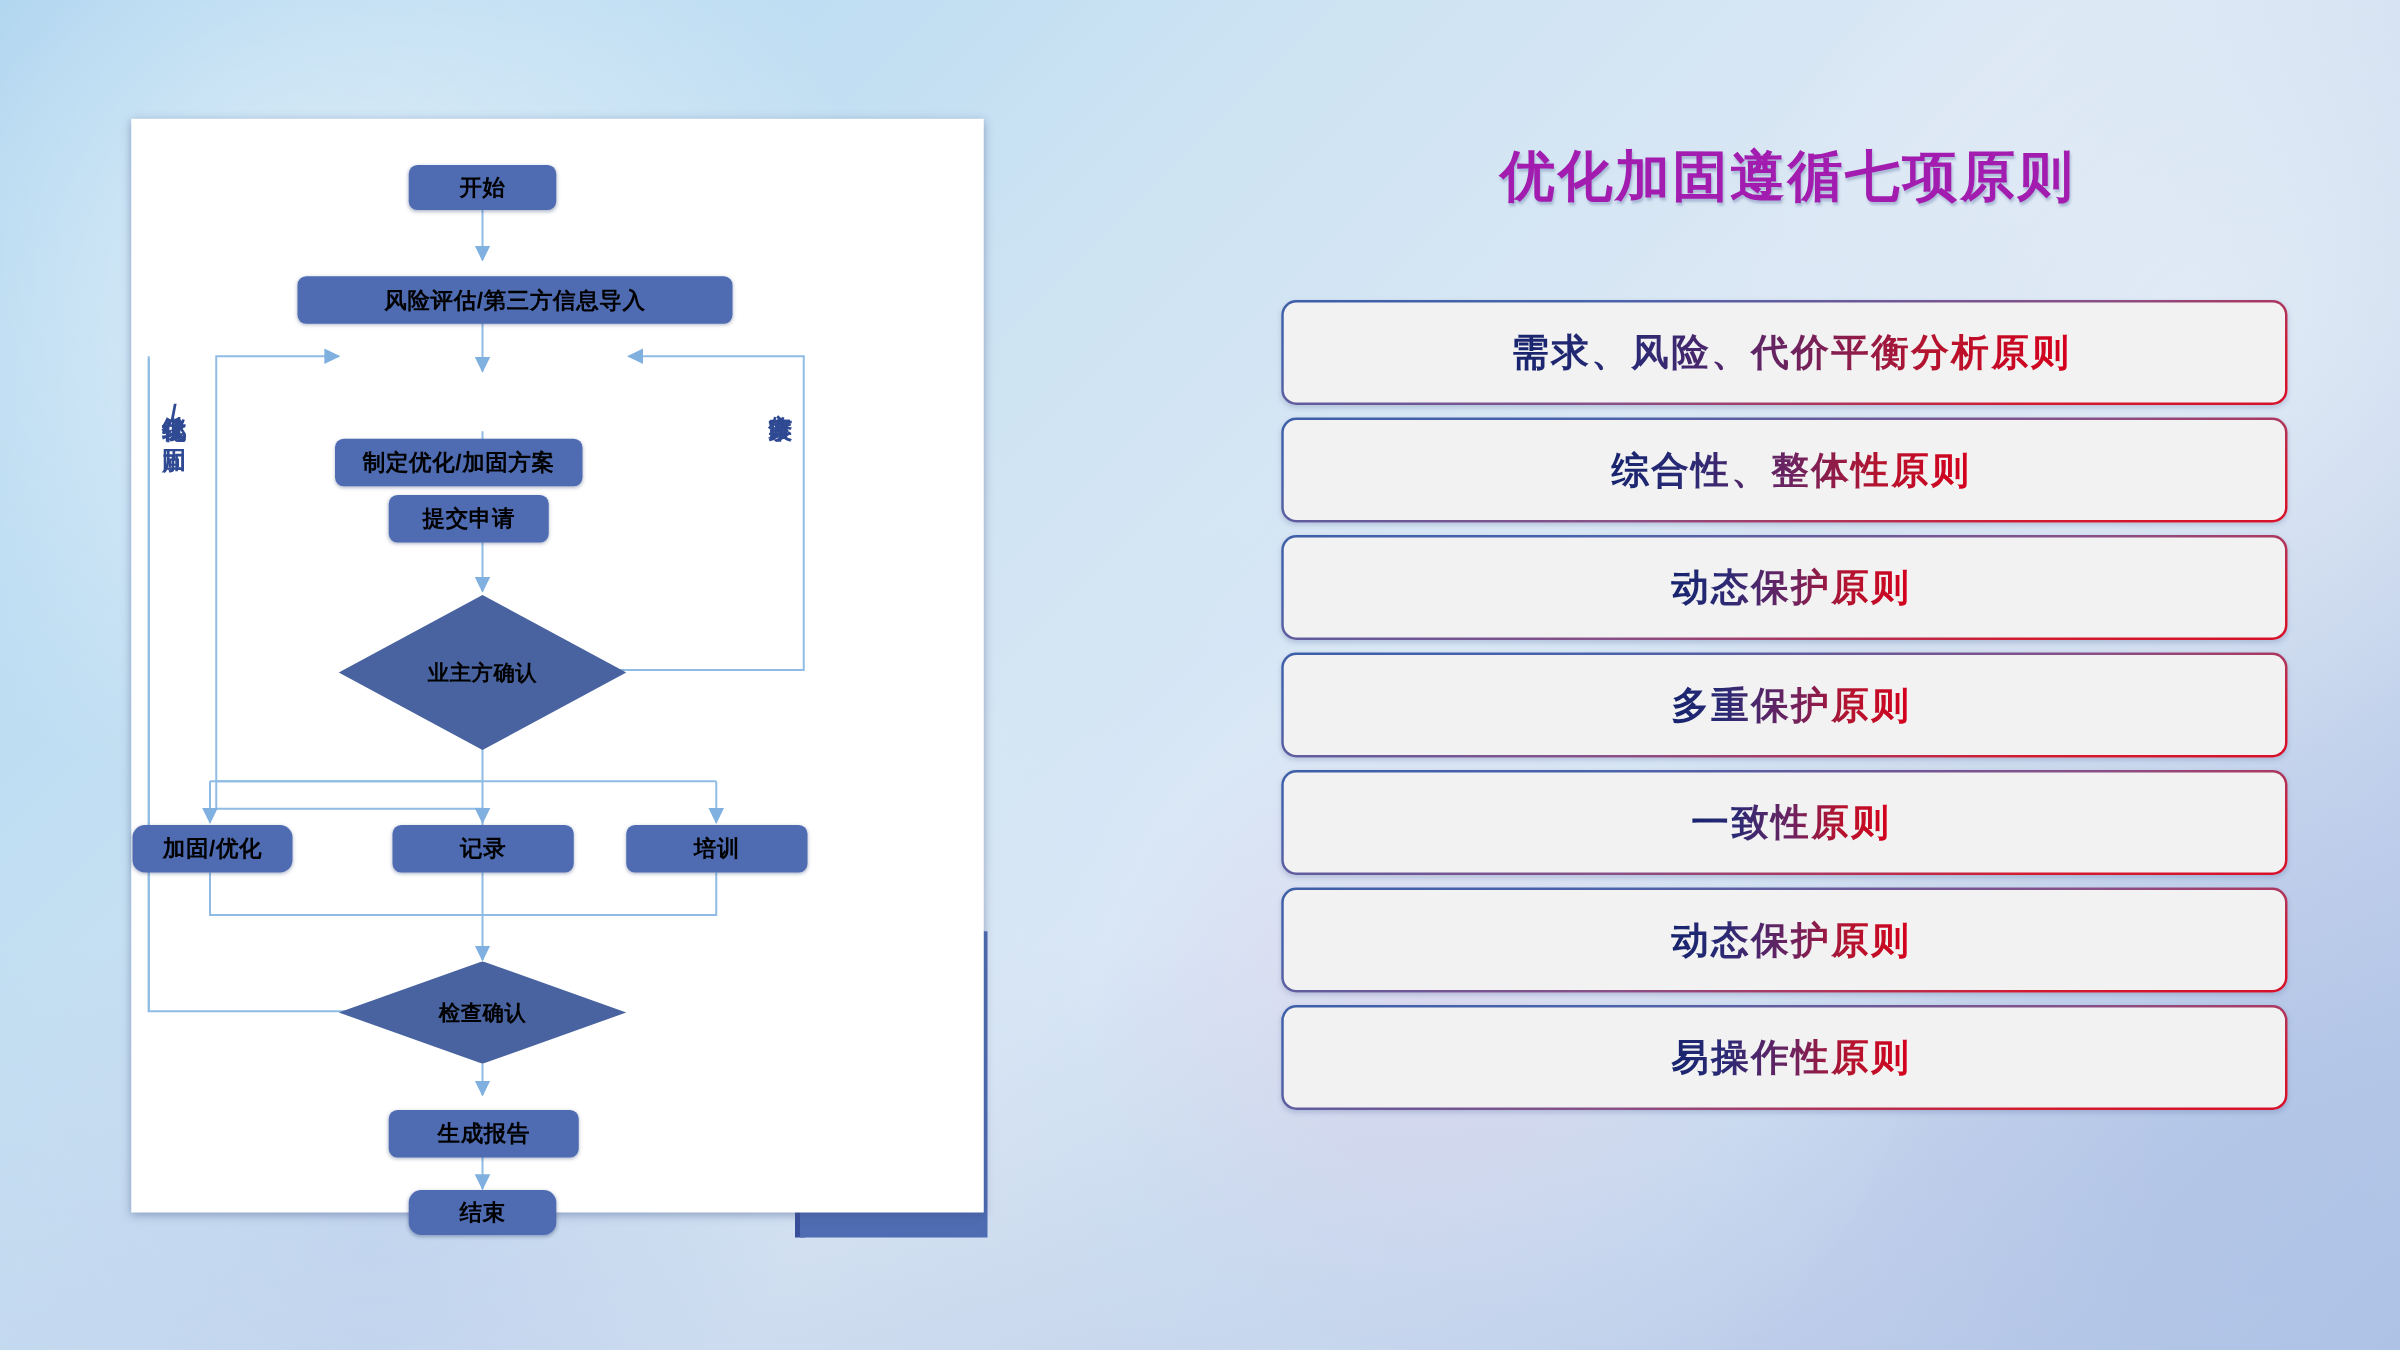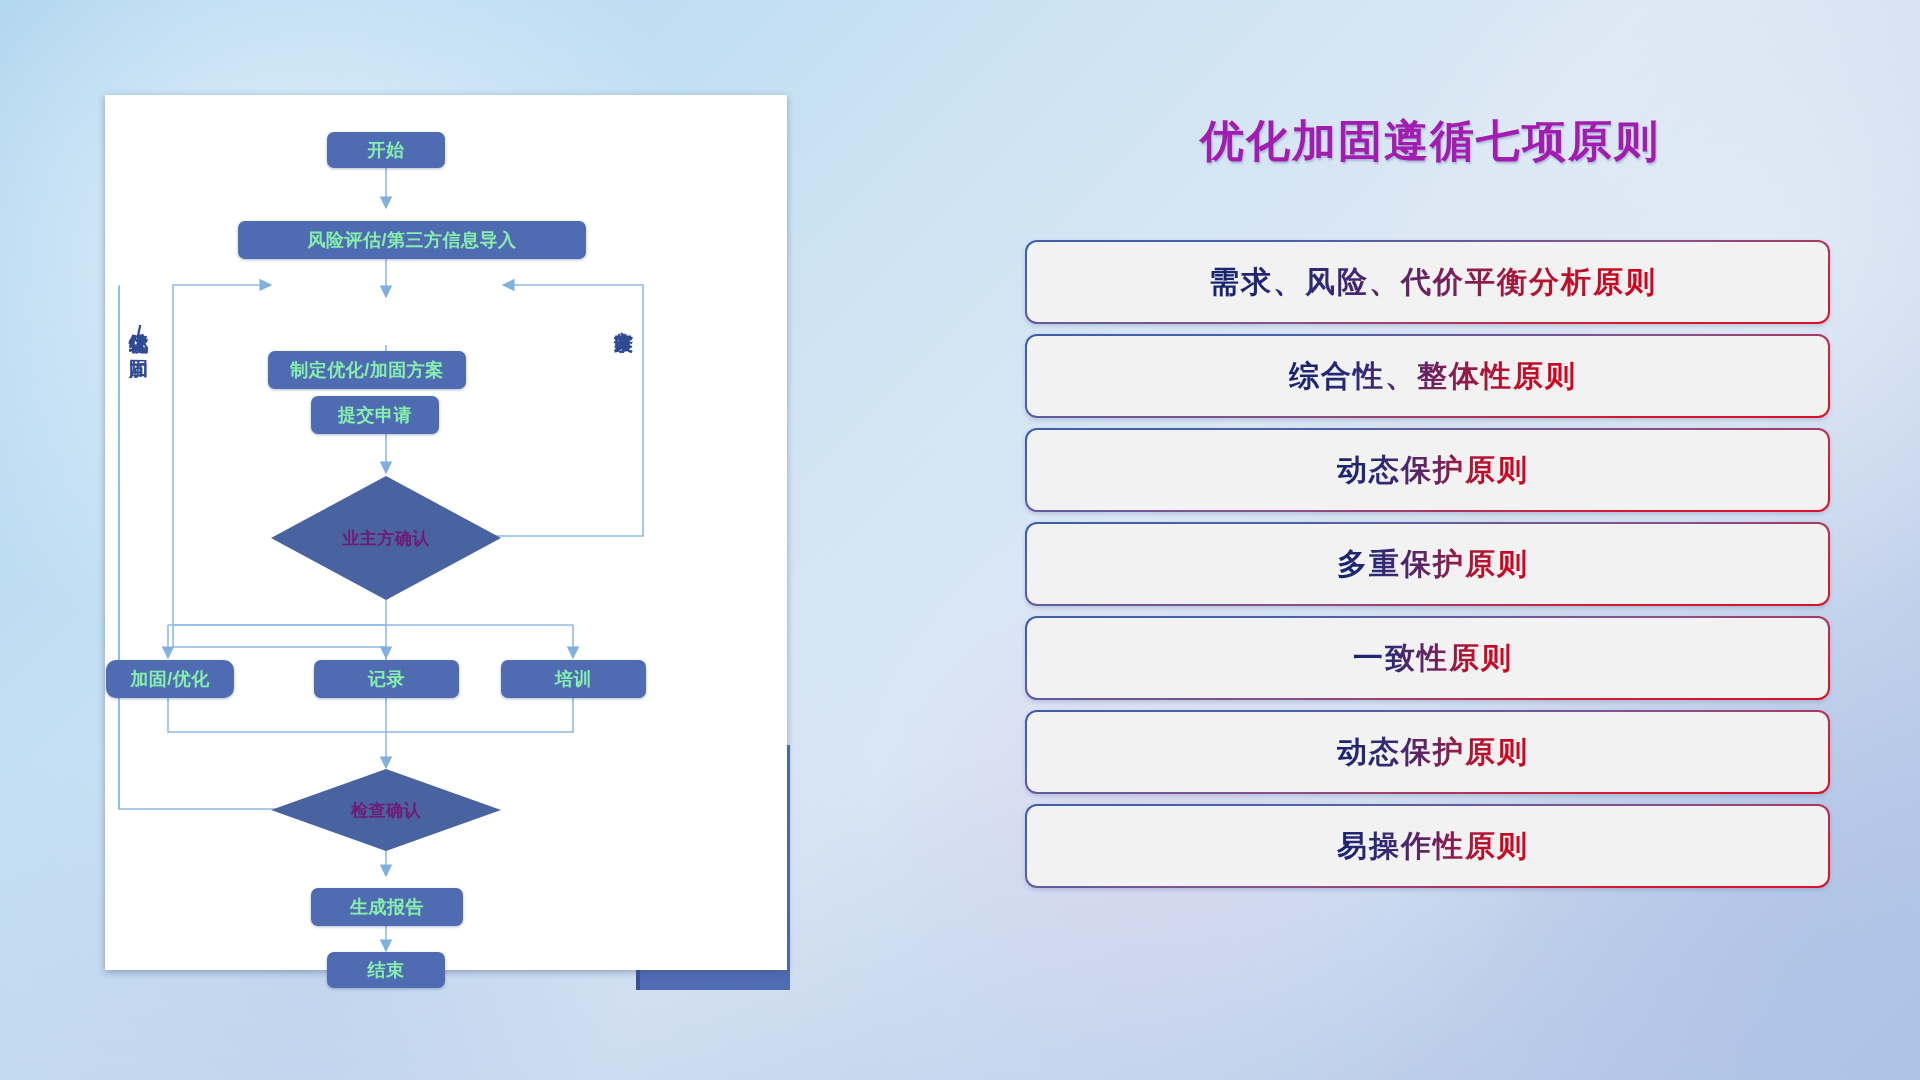--- a/index.html
+++ b/index.html
@@ -33,27 +33,27 @@
   .navy-accent2{position:absolute;left:636px;top:745px;width:8px;height:245px;background:#3a4f9a;}
   .white-card{position:absolute;left:105px;top:95px;width:682px;height:875px;background:#ffffff;
     box-shadow:0 2px 7px rgba(60,80,130,.45);}
 
   
   .flow{position:absolute;left:105px;top:95px;width:682px;height:875px;}
   .flow svg{position:absolute;left:0;top:0;}
 
   
   .node{position:absolute;background:#4f6cb3;border-radius:7px;
-    color:#86efac;font-weight:bold;display:flex;align-items:center;justify-content:center;
+    color:#000000;font-weight:bold;display:flex;align-items:center;justify-content:center;
     box-shadow:0 1px 3px rgba(40,60,110,.35);letter-spacing:.5px;}
   .node span{pointer-events:none;}
   .dia{position:absolute;display:flex;align-items:center;justify-content:center;}
   .dia .dshape{position:absolute;inset:0;background:#48639f;
     clip-path:polygon(50% 0,100% 50%,50% 100%,0 50%);}
-  .dia span{position:relative;color:#701a75;font-weight:bold;letter-spacing:.5px;}
+  .dia span{position:relative;color:#000000;font-weight:bold;letter-spacing:.5px;}
 
   .vlabel{position:absolute;color:#2f4a93;font-weight:bold;
     writing-mode:vertical-rl;text-orientation:upright;letter-spacing:1px;line-height:1.02;}
 
   
   .right-title{position:absolute;left:1020px;top:112px;width:820px;text-align:center;
     font-size:44px;font-weight:bold;color:#a21caf;letter-spacing:2px;
     text-shadow:1px 2px 2px rgba(110,130,175,.45);}
 
   .cards{position:absolute;left:1025px;top:240px;width:805px;}
@@ -164,21 +164,21 @@
 
     <div class="dia" style="left:166px;top:674px;width:230px;height:82px;">
       <div class="dshape"></div>
       <span style="font-size:17px;">检查确认</span>
     </div>
 
     <div class="node" style="left:206px;top:793px;width:152px;height:38px;font-size:18px;align-items:center;">
       <span>生成报告</span>
     </div>
 
-    <div class="node" style="left:222px;top:857px;width:118px;height:36px;font-size:18px;">
+    <div class="node" style="left:222px;top:857px;width:118px;height:36px;font-size:18px;border-radius:10px;">
       <span>结束</span>
     </div>
 
     <div class="vlabel" style="left:24px;top:222px;font-size:19px;">继续优化/加固</div>
 
     <div class="vlabel" style="left:509px;top:221px;font-size:19px;">方案修改</div>
   </div>
 
   <div class="right-title">优化加固遵循七项原则</div>
 

